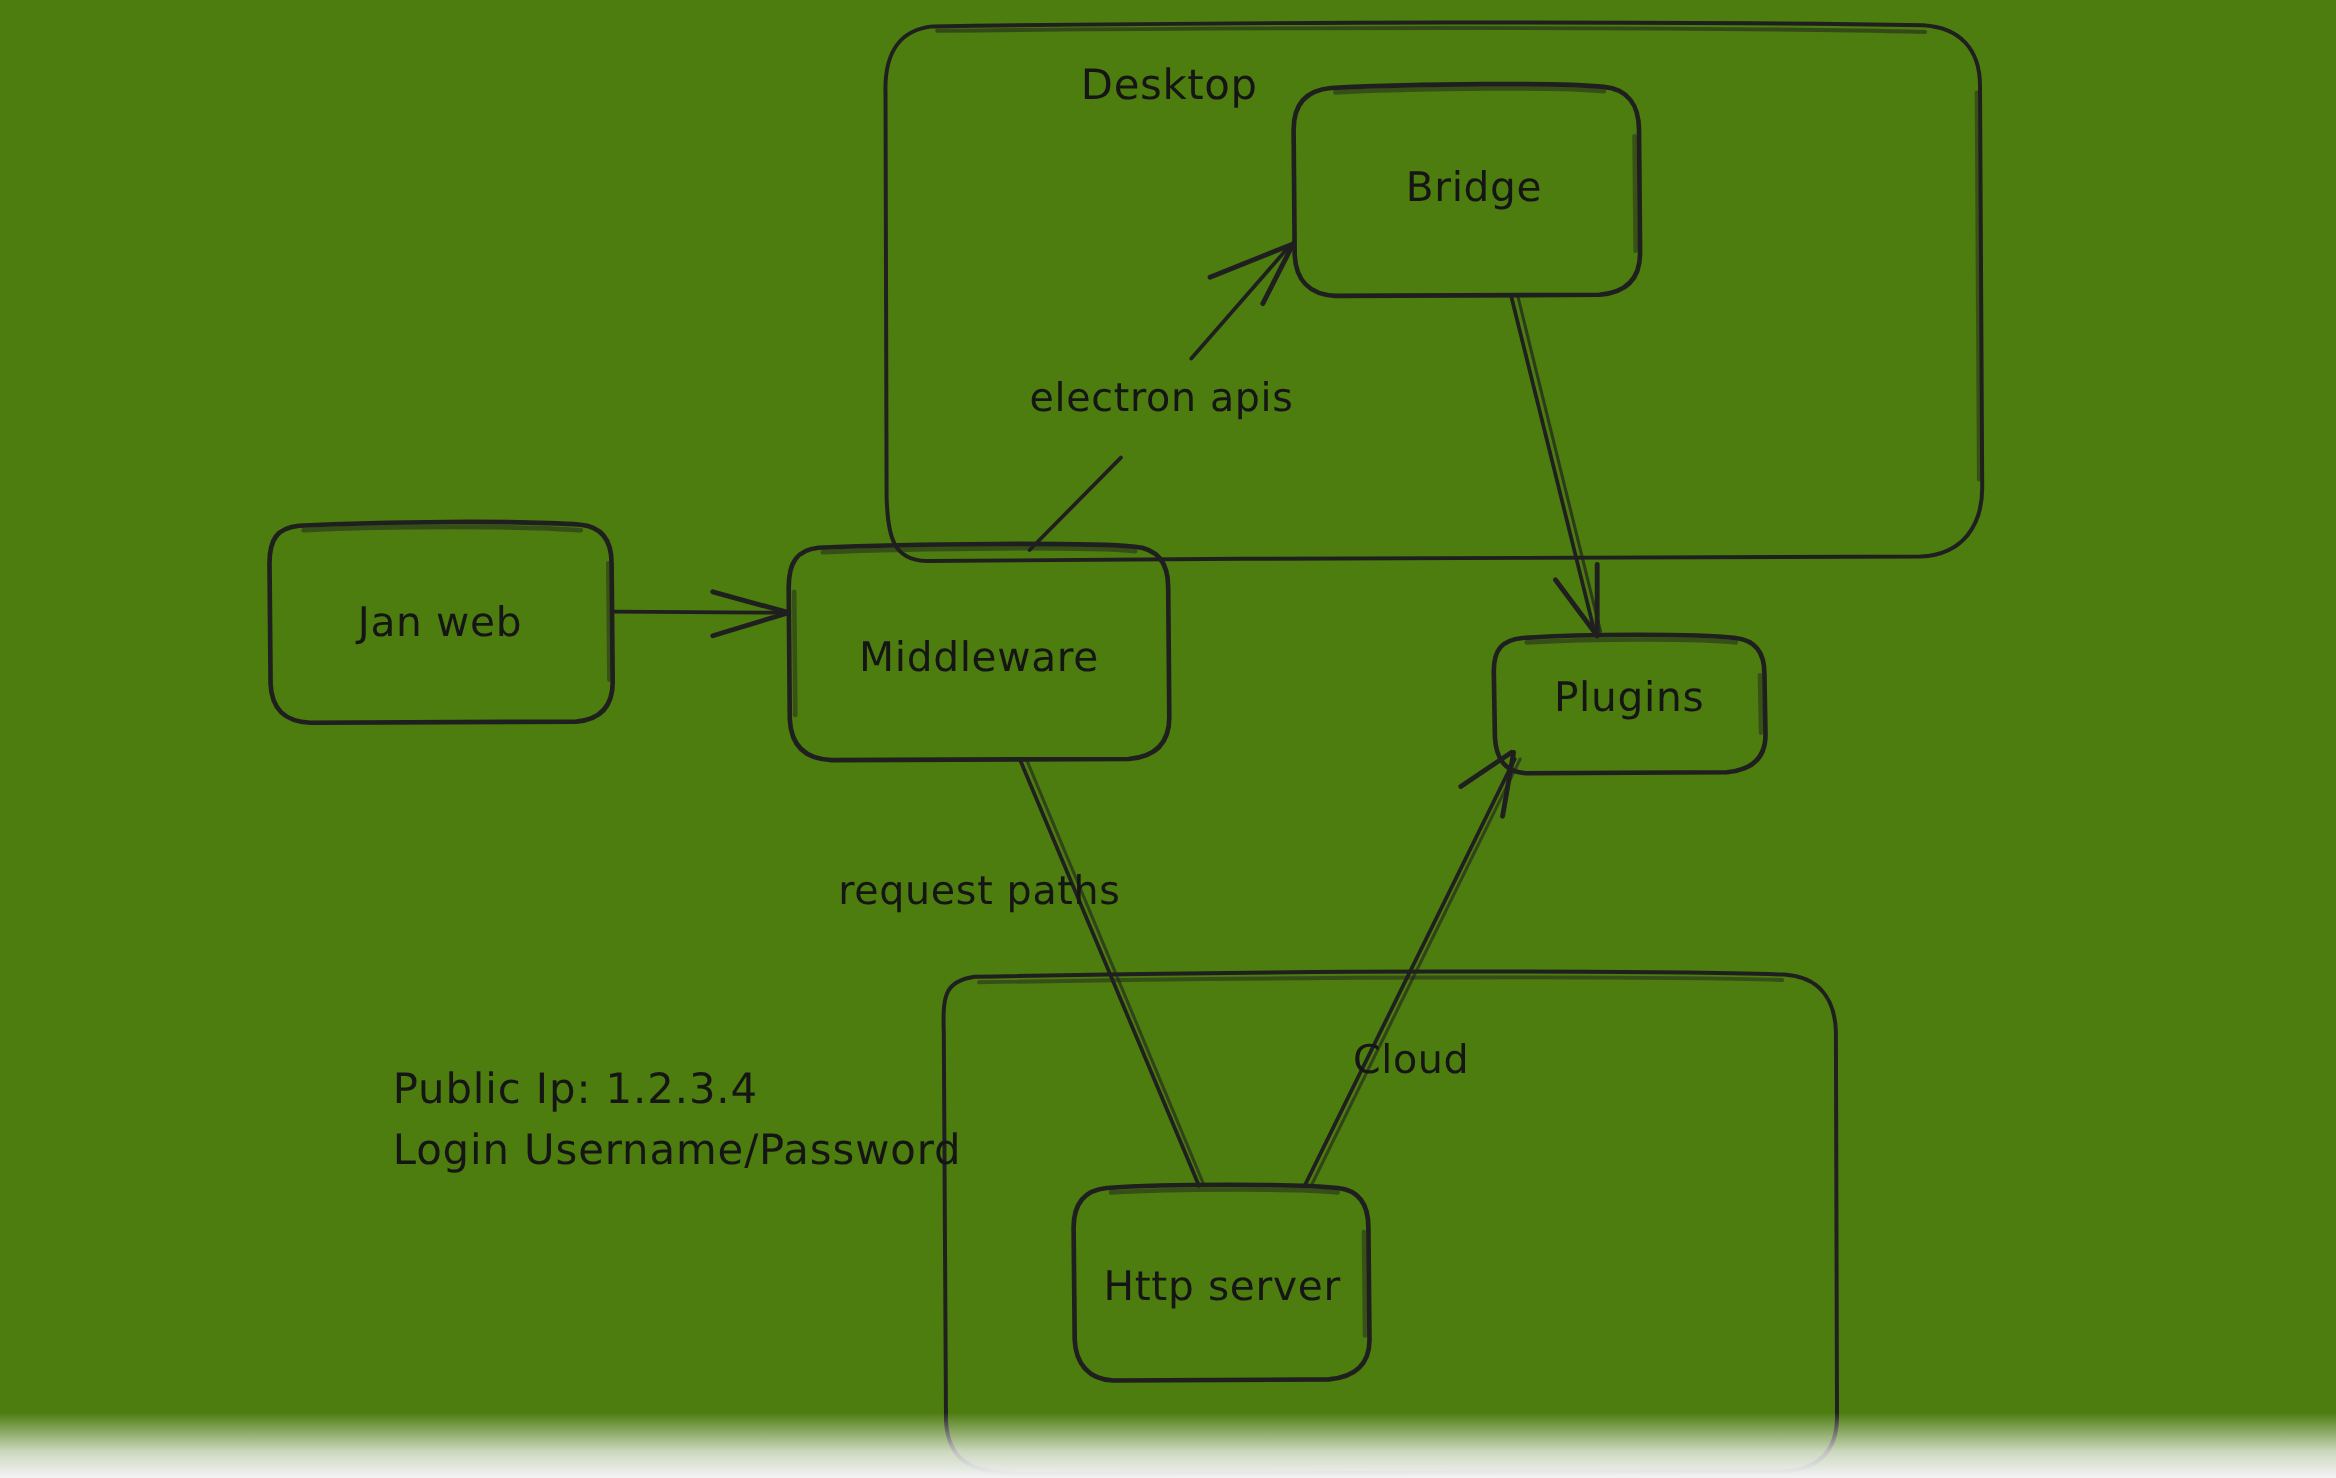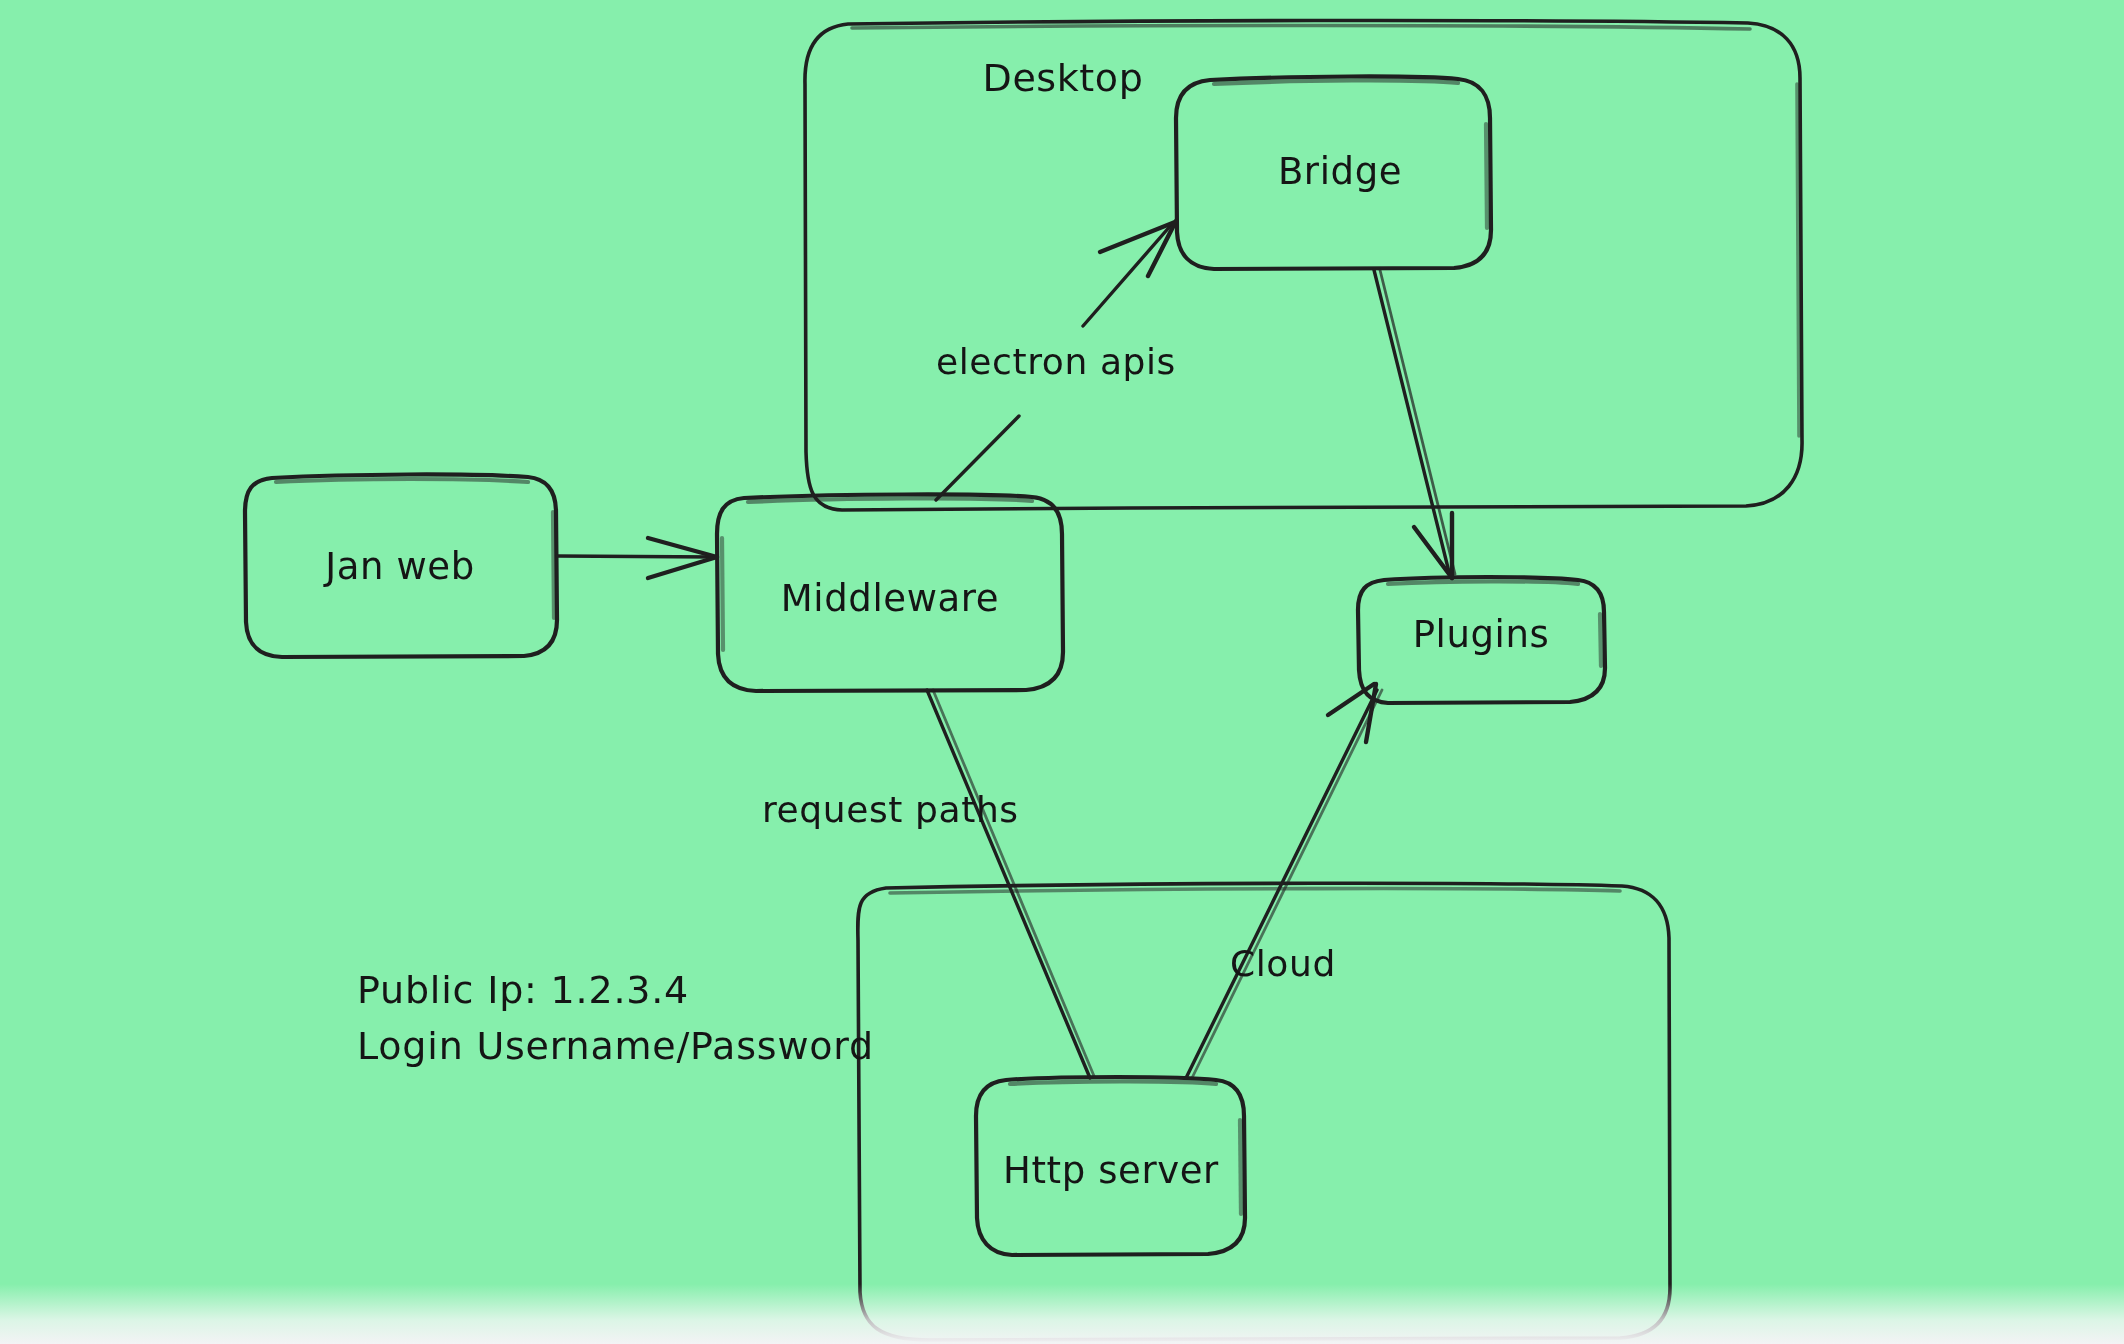--- a/index.html
+++ b/index.html
@@ -12,21 +12,21 @@
     width: 2124px;
     height: 1344px;
     overflow: hidden;
     font-family: "DejaVu Sans", sans-serif;
     position: relative;
   }
   #canvas-root {
     position: relative;
     width: 2124px;
     height: 1344px;
-    background: #86efac;
+    background: #4d7c0f;
   }
   #bottom-fade {
     position: absolute;
     left: 0;
     bottom: 0;
     width: 2124px;
     height: 60px;
     background: linear-gradient(to bottom, rgba(255,255,255,0) 0%, rgba(248,248,249,0.75) 60%, rgba(243,243,245,1) 100%);
     pointer-events: none;
   }

